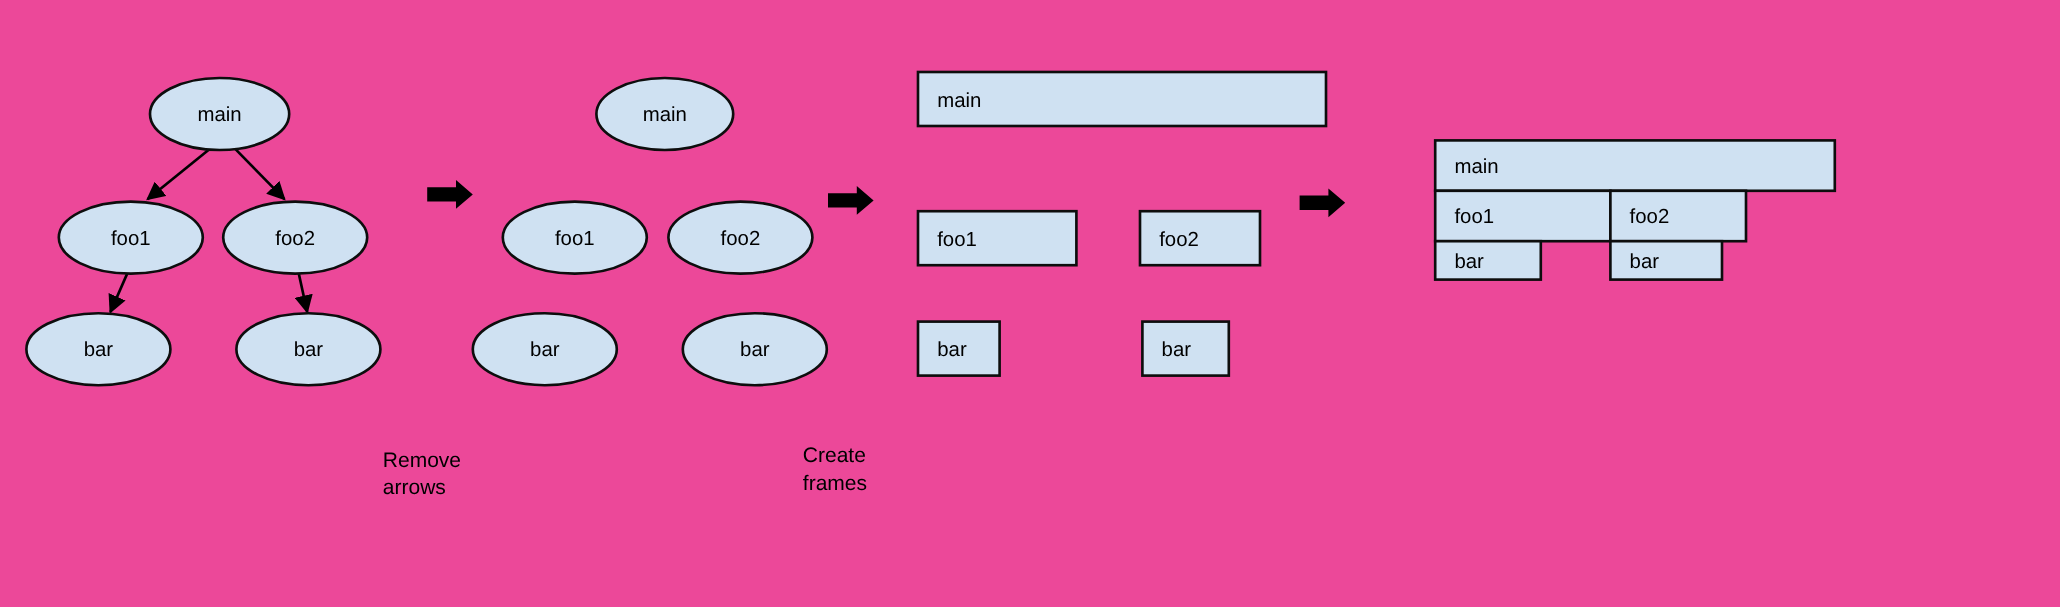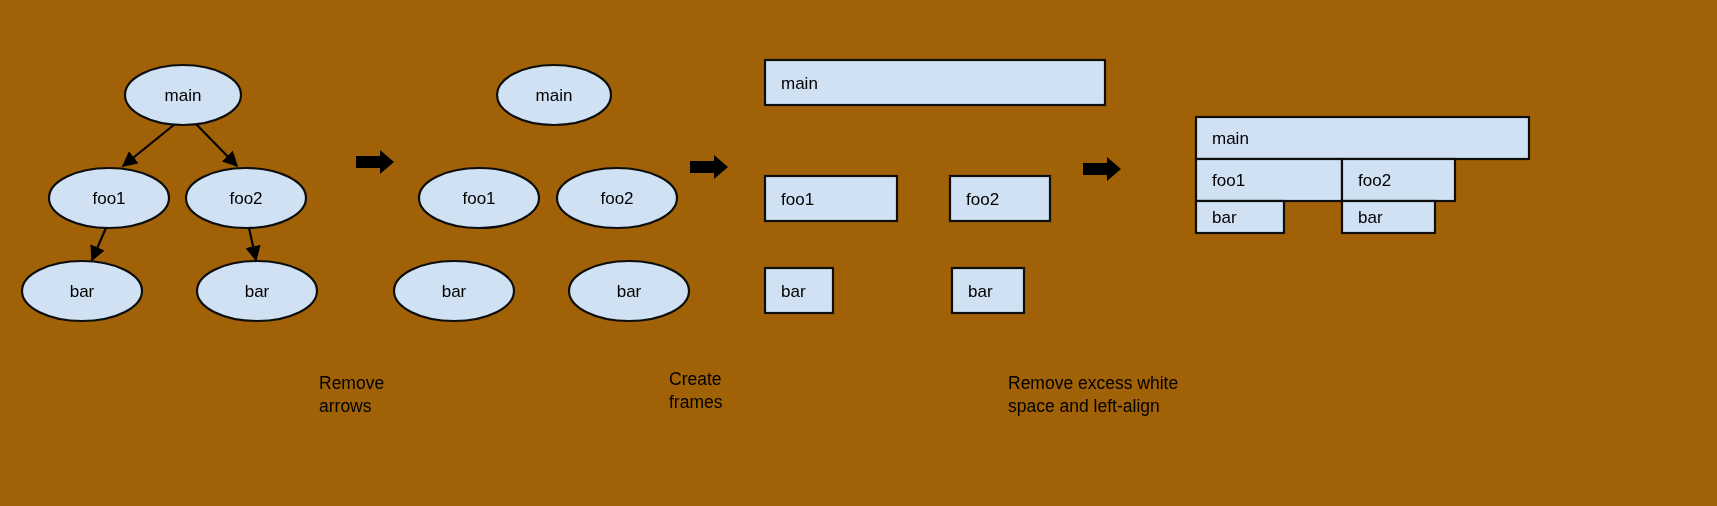--- a/index.html
+++ b/index.html
@@ -8,21 +8,21 @@
     background: #ffffff;
   }
   body {
     font-family: "Liberation Sans", sans-serif;
     color: #000000;
   }
   #canvas {
     position: relative;
     width: 1717px;
     height: 506px;
-    background: #a16207;
+    background: #ec4899;
     overflow: hidden;
   }
   .stage {
     position: absolute;
     top: 0;
     left: 0;
   }
   svg.stage {
     width: 1717px;
     height: 506px;
@@ -192,16 +192,14 @@
         <rect class="rect-shape" x="1342" y="201" width="93" height="32"></rect>
         <text class="node-label left" x="1358" y="223">bar</text>
       </g>
     </g>
   </svg>
 
   <div class="caption" style="left:319px; top:372px;">Remove
 arrows</div>
   <div class="caption" style="left:669px; top:368px;">Create
 frames</div>
-  <div class="caption" style="left:1008px; top:372px;">Remove excess white
-space and left-align</div>
 
 </div>
 
 </body></html>

